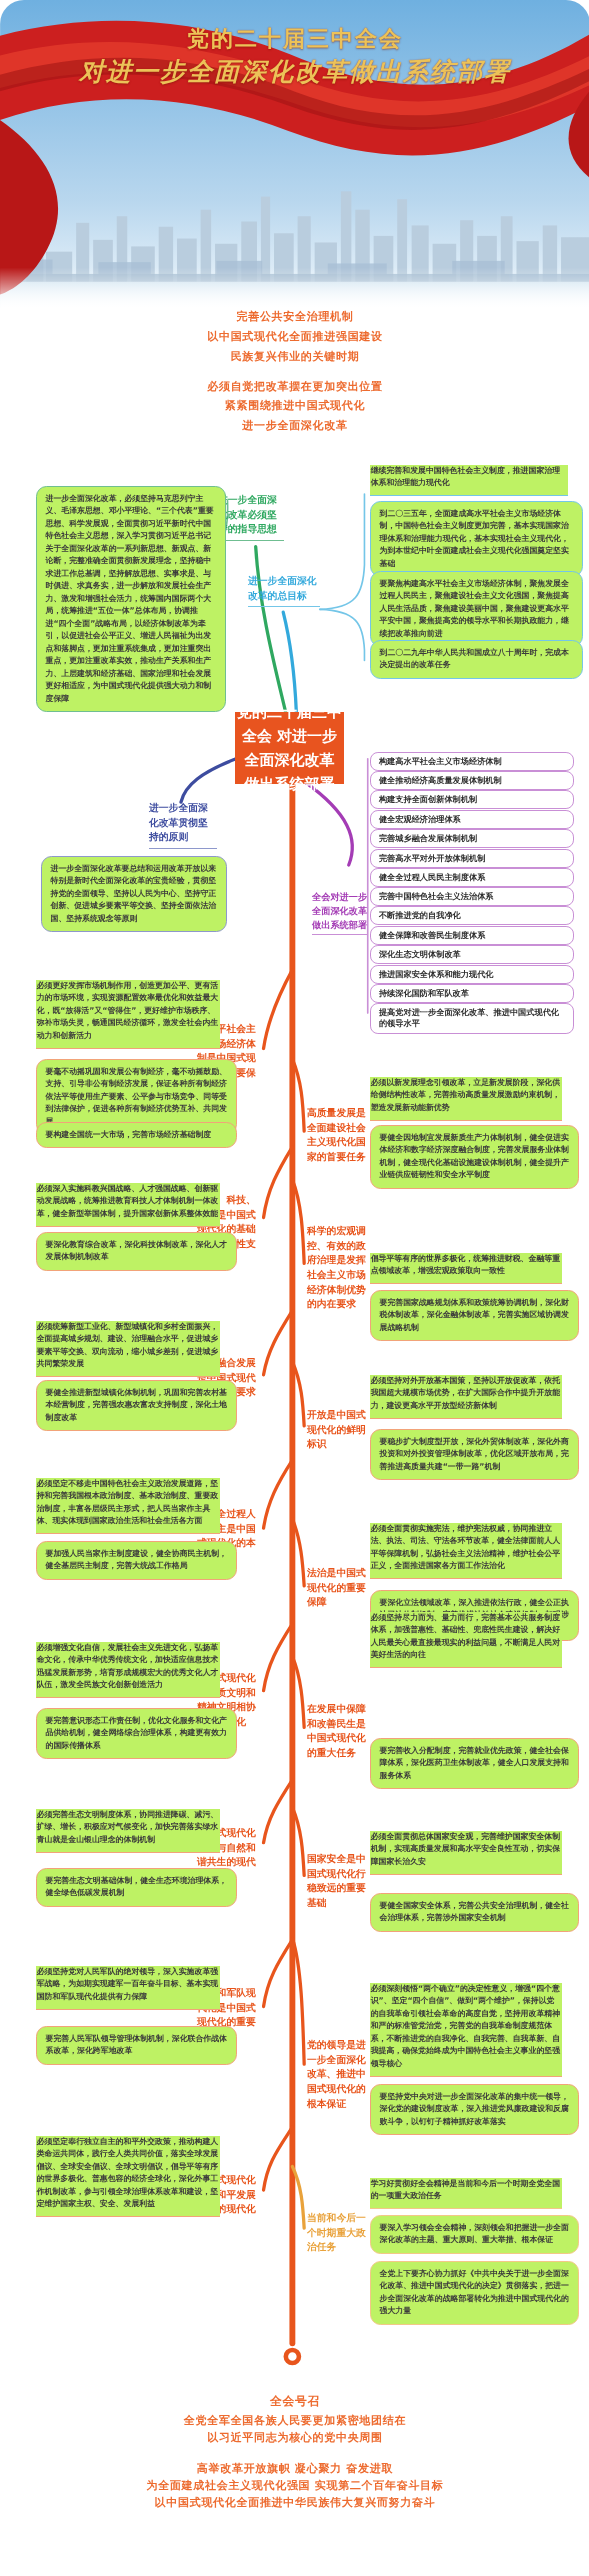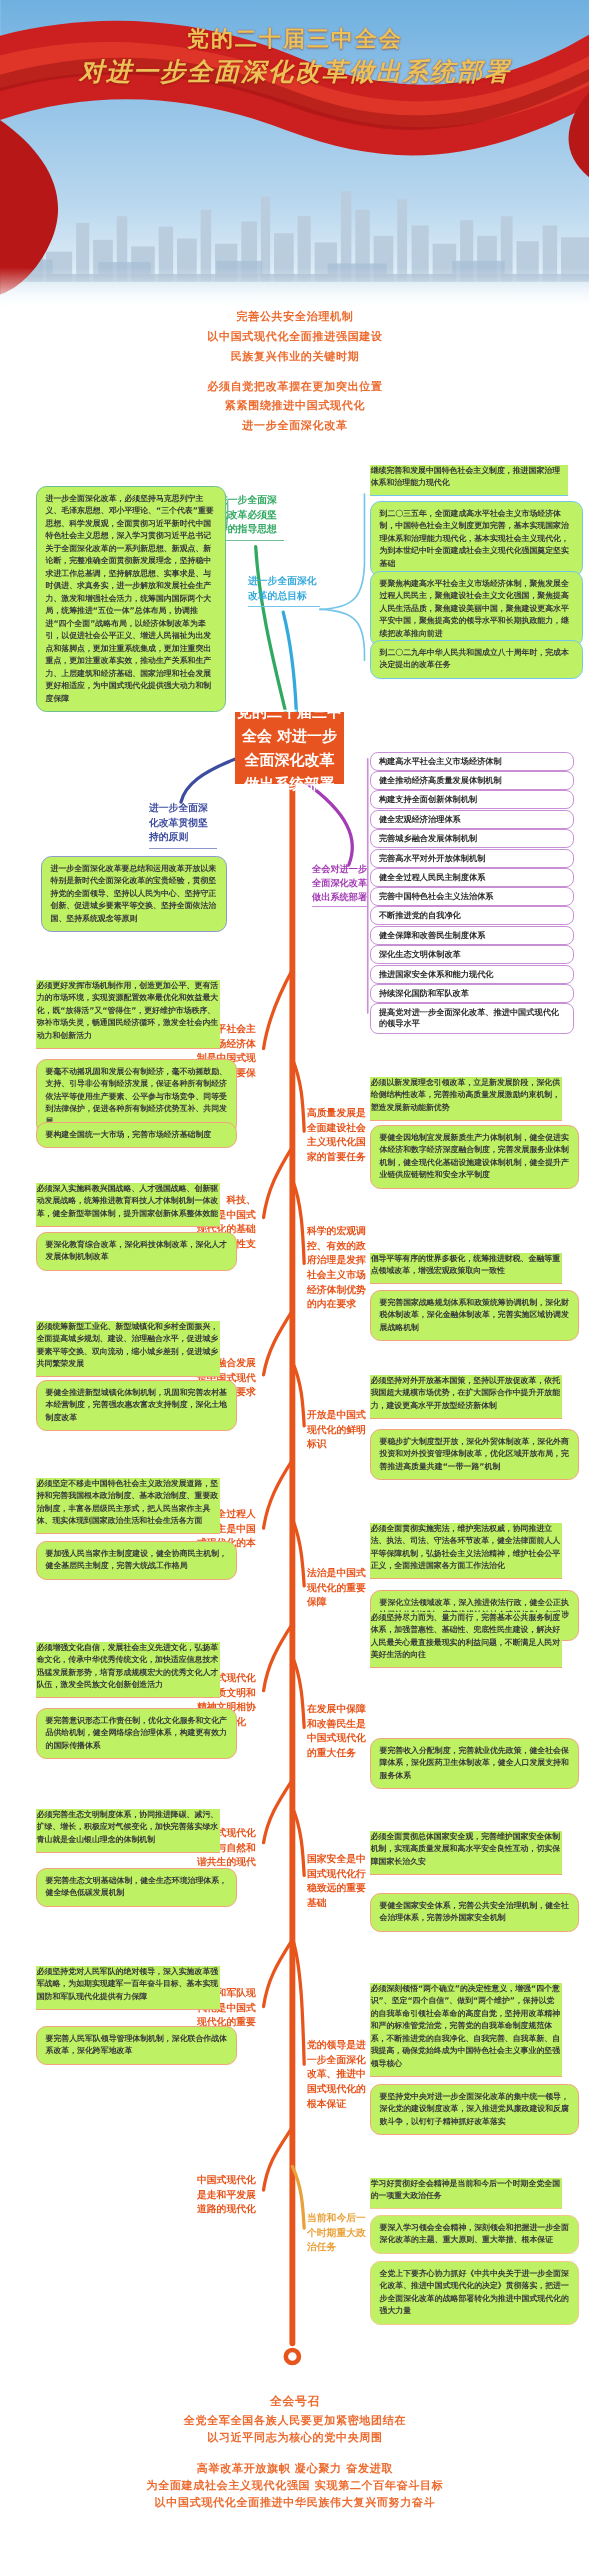--- a/index.html
+++ b/index.html
@@ -1,17 +1,17 @@
 <!DOCTYPE html>
 <html style="font-size:10.5px"><head>
 <meta charset="utf-8">
 <style>
   html,body{margin:0;padding:0;background:#fff;}
   .page{position:relative;width:590px;height:2576px;background:#fff;overflow:hidden;
-        font-family:"DejaVu Sans",sans-serif;}
+        font-family:"DejaVu Sans",sans-serif;border-radius:24px;}
   
   .hero{position:absolute;left:0;top:0;width:590px;height:308px;}
   .title{position:absolute;width:100%;text-align:center;font-weight:bold;
          color:#ecc258;text-shadow:0 1.3px 2px rgba(120,25,8,.45),0 0 1.3px rgba(160,30,10,.5);
          letter-spacing:2px;}
   .title.t1{top:23.6px;font-size:22px;}
   .title.t2{top:55px;font-size:25px;font-style:italic;}
   
   .cline{position:absolute;width:100%;text-align:center;color:#ed6b2f;font-weight:bold;
          font-size:11px;letter-spacing:0.7px;}
@@ -30,21 +30,21 @@
   .u{border-bottom:1.3px solid;padding:0 0.7px 5.2px 0.7px;}
   .item{position:absolute;left:370px;width:204px;box-sizing:border-box;border:1px solid #c98fd6;
         border-radius:7.9px;padding:2.6px 7.9px;font-weight:bold;font-size:8.2px;line-height:1.45;
         color:#2d2d2d;background:#fff;}
   
   .c-or{color:#e8551c;} .b-or{border-color:#f2a379;}
   .c-am{color:#e9a23b;} .b-am{border-color:#f3c787;}
   .c-gr{color:#2fa860;} .b-gr{border-color:#6fbe91;}
   .c-bl{color:#33a9dc;} .b-bl{border-color:#74c6e8;}
   .c-in{color:#3d4c9f;} .b-in{border-color:#8e98cc;}
-  .c-pu{color:#a43cb5;} .b-pu{border-color:#c98fd6;}
+  .c-pu{color:#a43cb5;} .b-pu{border-color:#c98fd6;margin-top:28px;}
   .bigp{position:absolute;left:36px;top:486px;width:190px;box-sizing:border-box;}
 </style>
 </head>
 <body>
 
 <div class="page">
 
   <div class="hero">
     <svg width="590" height="308" viewBox="0 0 900 470">
       <defs>
@@ -239,20 +239,21 @@
 
   <div class="lbl L c-or" style="top:1986px">国防和军队现代化是中国式现代化的重要组成部分</div>
   <div class="node u b-or" style="left:36px;top:1966px;width:183px">必须坚持党对人民军队的绝对领导，深入实施改革强军战略，为如期实现建军一百年奋斗目标、基本实现国防和军队现代化提供有力保障</div>
   <div class="node bx b-or" style="left:36px;top:2026px;width:182px">要完善人民军队领导管理体制机制，深化联合作战体系改革，深化跨军地改革</div>
 
   <div class="lbl R c-or" style="top:2038px">党的领导是进一步全面深化改革、推进中国式现代化的根本保证</div>
   <div class="node u b-or" style="left:370px;top:1983px;width:191px">必须深刻领悟“两个确立”的决定性意义，增强“四个意识”、坚定“四个自信”、做到“两个维护”，保持以党的自我革命引领社会革命的高度自觉，坚持用改革精神和严的标准管党治党，完善党的自我革命制度规范体系，不断推进党的自我净化、自我完善、自我革新、自我提高，确保党始终成为中国特色社会主义事业的坚强领导核心</div>
   <div class="node bx b-or" style="left:370px;top:2084px;width:190px">要坚持党中央对进一步全面深化改革的集中统一领导，深化党的建设制度改革，深入推进党风廉政建设和反腐败斗争，以钉钉子精神抓好改革落实</div>
 
   <div class="lbl L c-or" style="top:2173px">中国式现代化是走和平发展道路的现代化</div>
+  <div class="node u b-or" style="left:36px;top:2136px;width:183px">必须坚定奉行独立自主的和平外交政策，推动构建人类命运共同体，践行全人类共同价值，落实全球发展倡议、全球安全倡议、全球文明倡议，倡导平等有序的世界多极化、普惠包容的经济全球化，深化外事工作机制改革，参与引领全球治理体系改革和建设，坚定维护国家主权、安全、发展利益</div>
 
   <div class="lbl R c-am" style="top:2211px">当前和今后一个时期重大政治任务</div>
   <div class="node u b-am" style="left:370px;top:2178px;width:191px">学习好贯彻好全会精神是当前和今后一个时期全党全国的一项重大政治任务</div>
   <div class="node bx b-am" style="left:370px;top:2215px;width:190px">要深入学习领会全会精神，深刻领会和把握进一步全面深化改革的主题、重大原则、重大举措、根本保证</div>
   <div class="node bx b-am" style="left:370px;top:2261px;width:190px">全党上下要齐心协力抓好《中共中央关于进一步全面深化改革、推进中国式现代化的决定》贯彻落实，把进一步全面深化改革的战略部署转化为推进中国式现代化的强大力量</div>
 
   <div class="cline" style="top:2394px;font-size:11.8px">全会号召</div>
   <div class="cline" style="top:2413px">全党全军全国各族人民要更加紧密地团结在</div>
   <div class="cline" style="top:2430px">以习近平同志为核心的党中央周围</div>
   <div class="cline" style="top:2461px">高举改革开放旗帜 凝心聚力 奋发进取</div>

